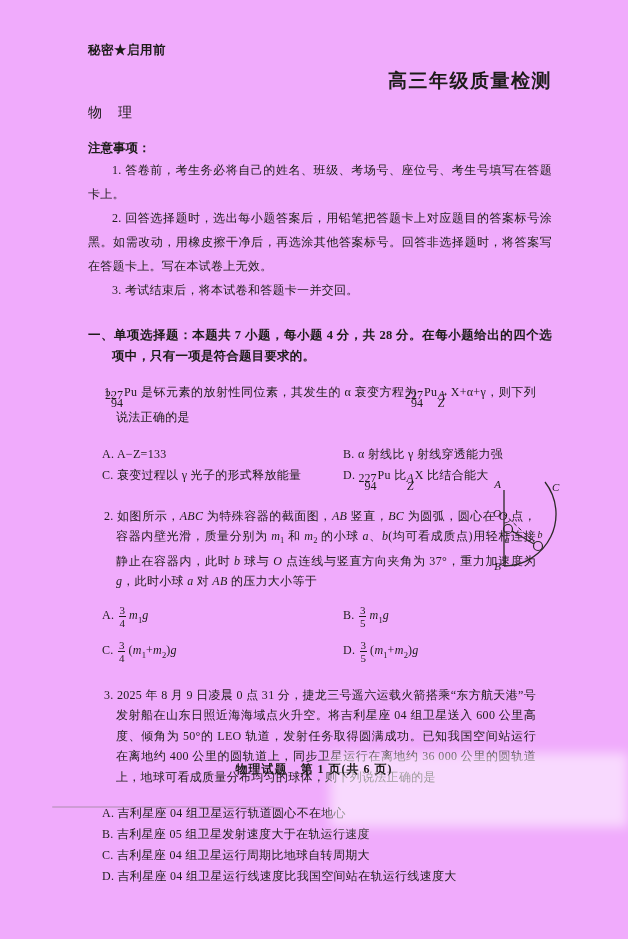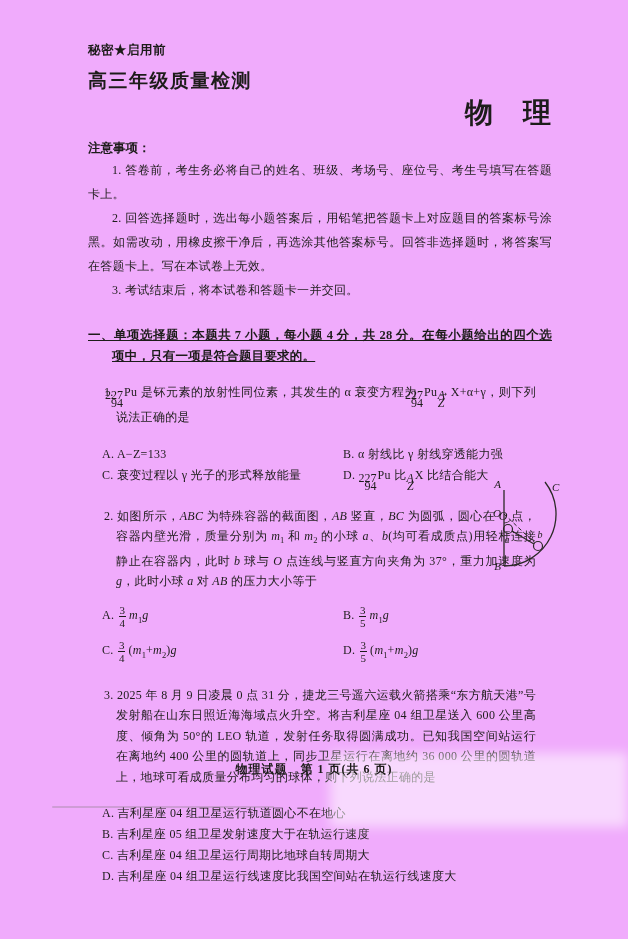--- a/index.html
+++ b/index.html
@@ -4,26 +4,26 @@
 <style>
   html,body{margin:0;padding:0;background:#e9e9e7;}
   .page{
     position:relative;width:628px;height:939px;margin:0 auto;
     background:#f0abfc;overflow:hidden;
     font-family:"Liberation Serif","DejaVu Serif",serif;
     color:#1d1c1a;
   }
   .content{position:absolute;left:88px;top:0;width:464px;padding-top:42px;}
   .classification{font-size:12.5px;font-weight:bold;letter-spacing:.5px;line-height:16px;}
-  .title{font-size:19px;font-weight:bold;text-align:left;letter-spacing:1.5px;line-height:26px;margin:10px 0 4px;}
-  .subject{font-size:28px;font-weight:bold;text-align:right;letter-spacing:1px;line-height:27px;margin:5px 0 0;}
+  .title{font-size:19px;font-weight:bold;text-align:right;letter-spacing:1.5px;line-height:26px;margin:10px 0 4px;}
+  .subject{font-size:14px;font-weight:normal;text-align:left;letter-spacing:1px;line-height:27px;margin:5px 0 0;}
   .notice-heading{font-size:12.5px;font-weight:bold;line-height:20px;margin-top:12px;}
   .note{font-size:12px;line-height:24px;margin:0;text-indent:24px;text-align:justify;letter-spacing:.3px;}
   .section-heading{font-size:12.5px;font-weight:bold;line-height:20.5px;margin:23px 0 4px;
-    padding-left:24px;text-indent:-24px;text-align:justify;letter-spacing:.2px;text-decoration:underline;}
+    padding-left:24px;text-indent:-24px;text-align:justify;letter-spacing:.2px;}
   .q-stem{font-size:12px;line-height:20.5px;margin:16px;padding-left:12px;text-indent:-12px;
     text-align:justify;letter-spacing:.3px;}
   .opt-row{display:flex;padding-left:14px;font-size:12px;line-height:21px;letter-spacing:.3px;}
   .opt-row .col1{width:241px;flex:0 0 241px;}
   .opt-row.tall{height:35px;align-items:center;line-height:normal;}
   .opt-row.tall.first{margin-top:-9px;}
   .q3{margin-top:9px;}
   .q3-opts{margin-top:3px;}
   .opt-line{font-size:12px;line-height:21px;margin:0;padding-left:14px;letter-spacing:.3px;}
   

